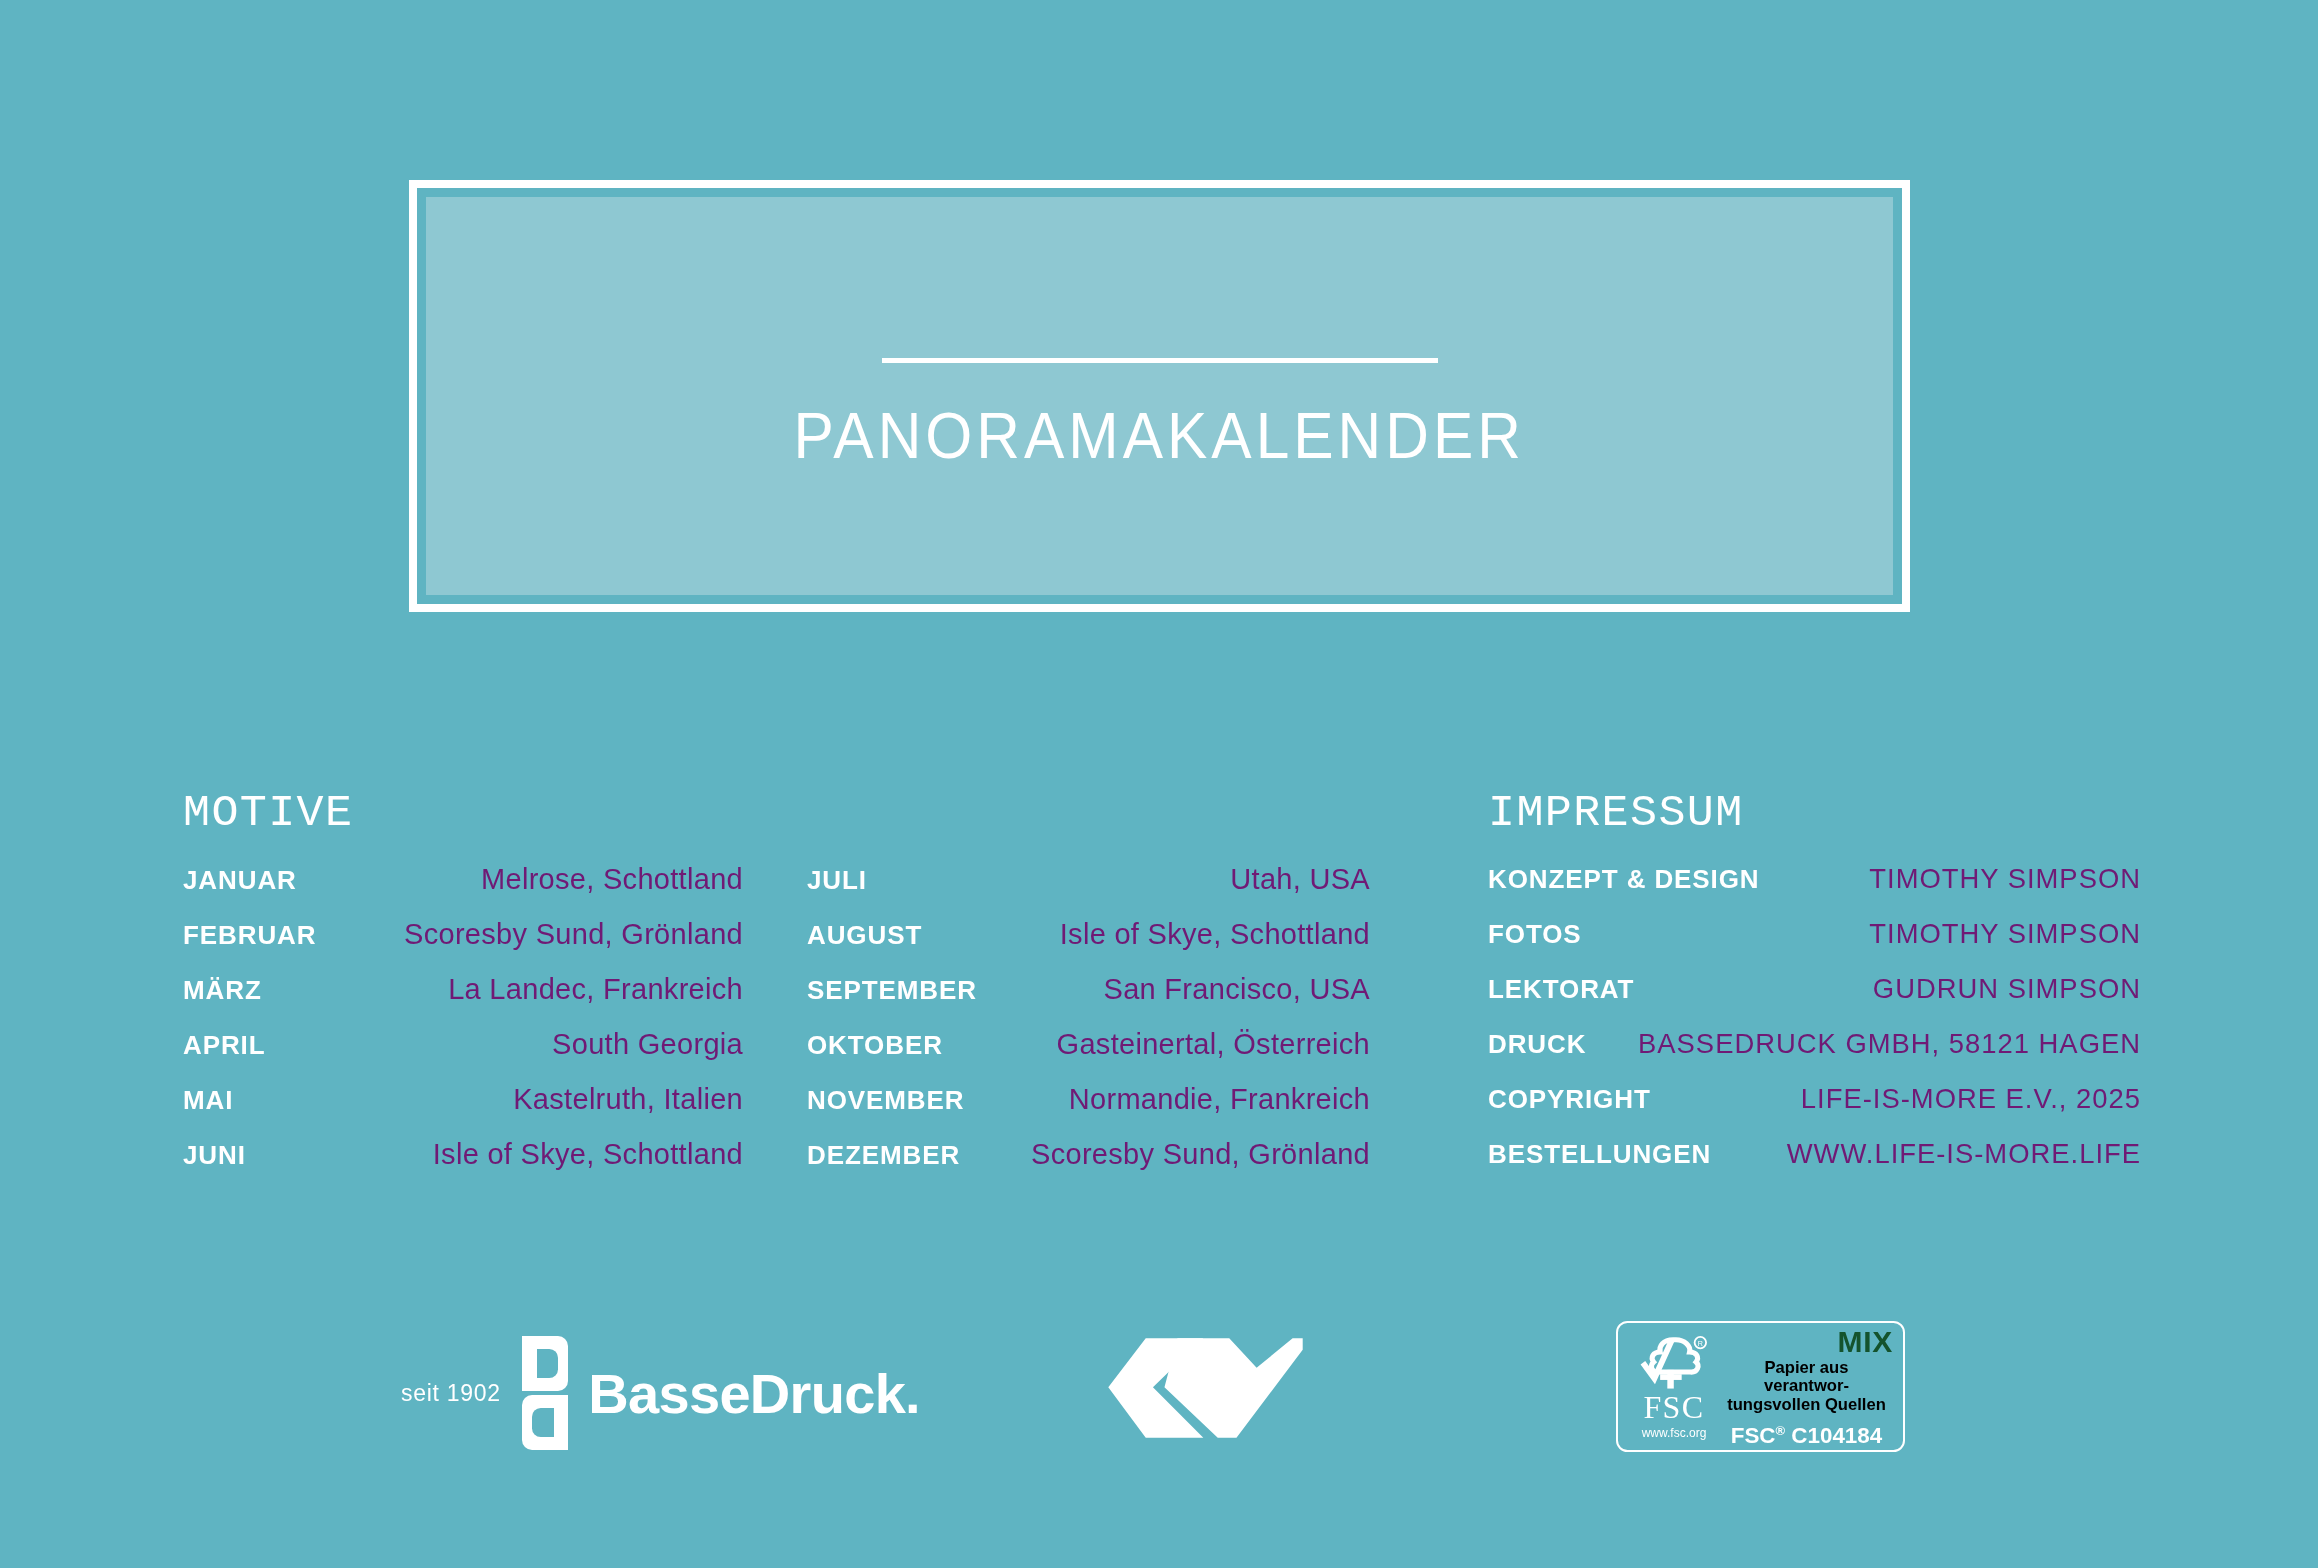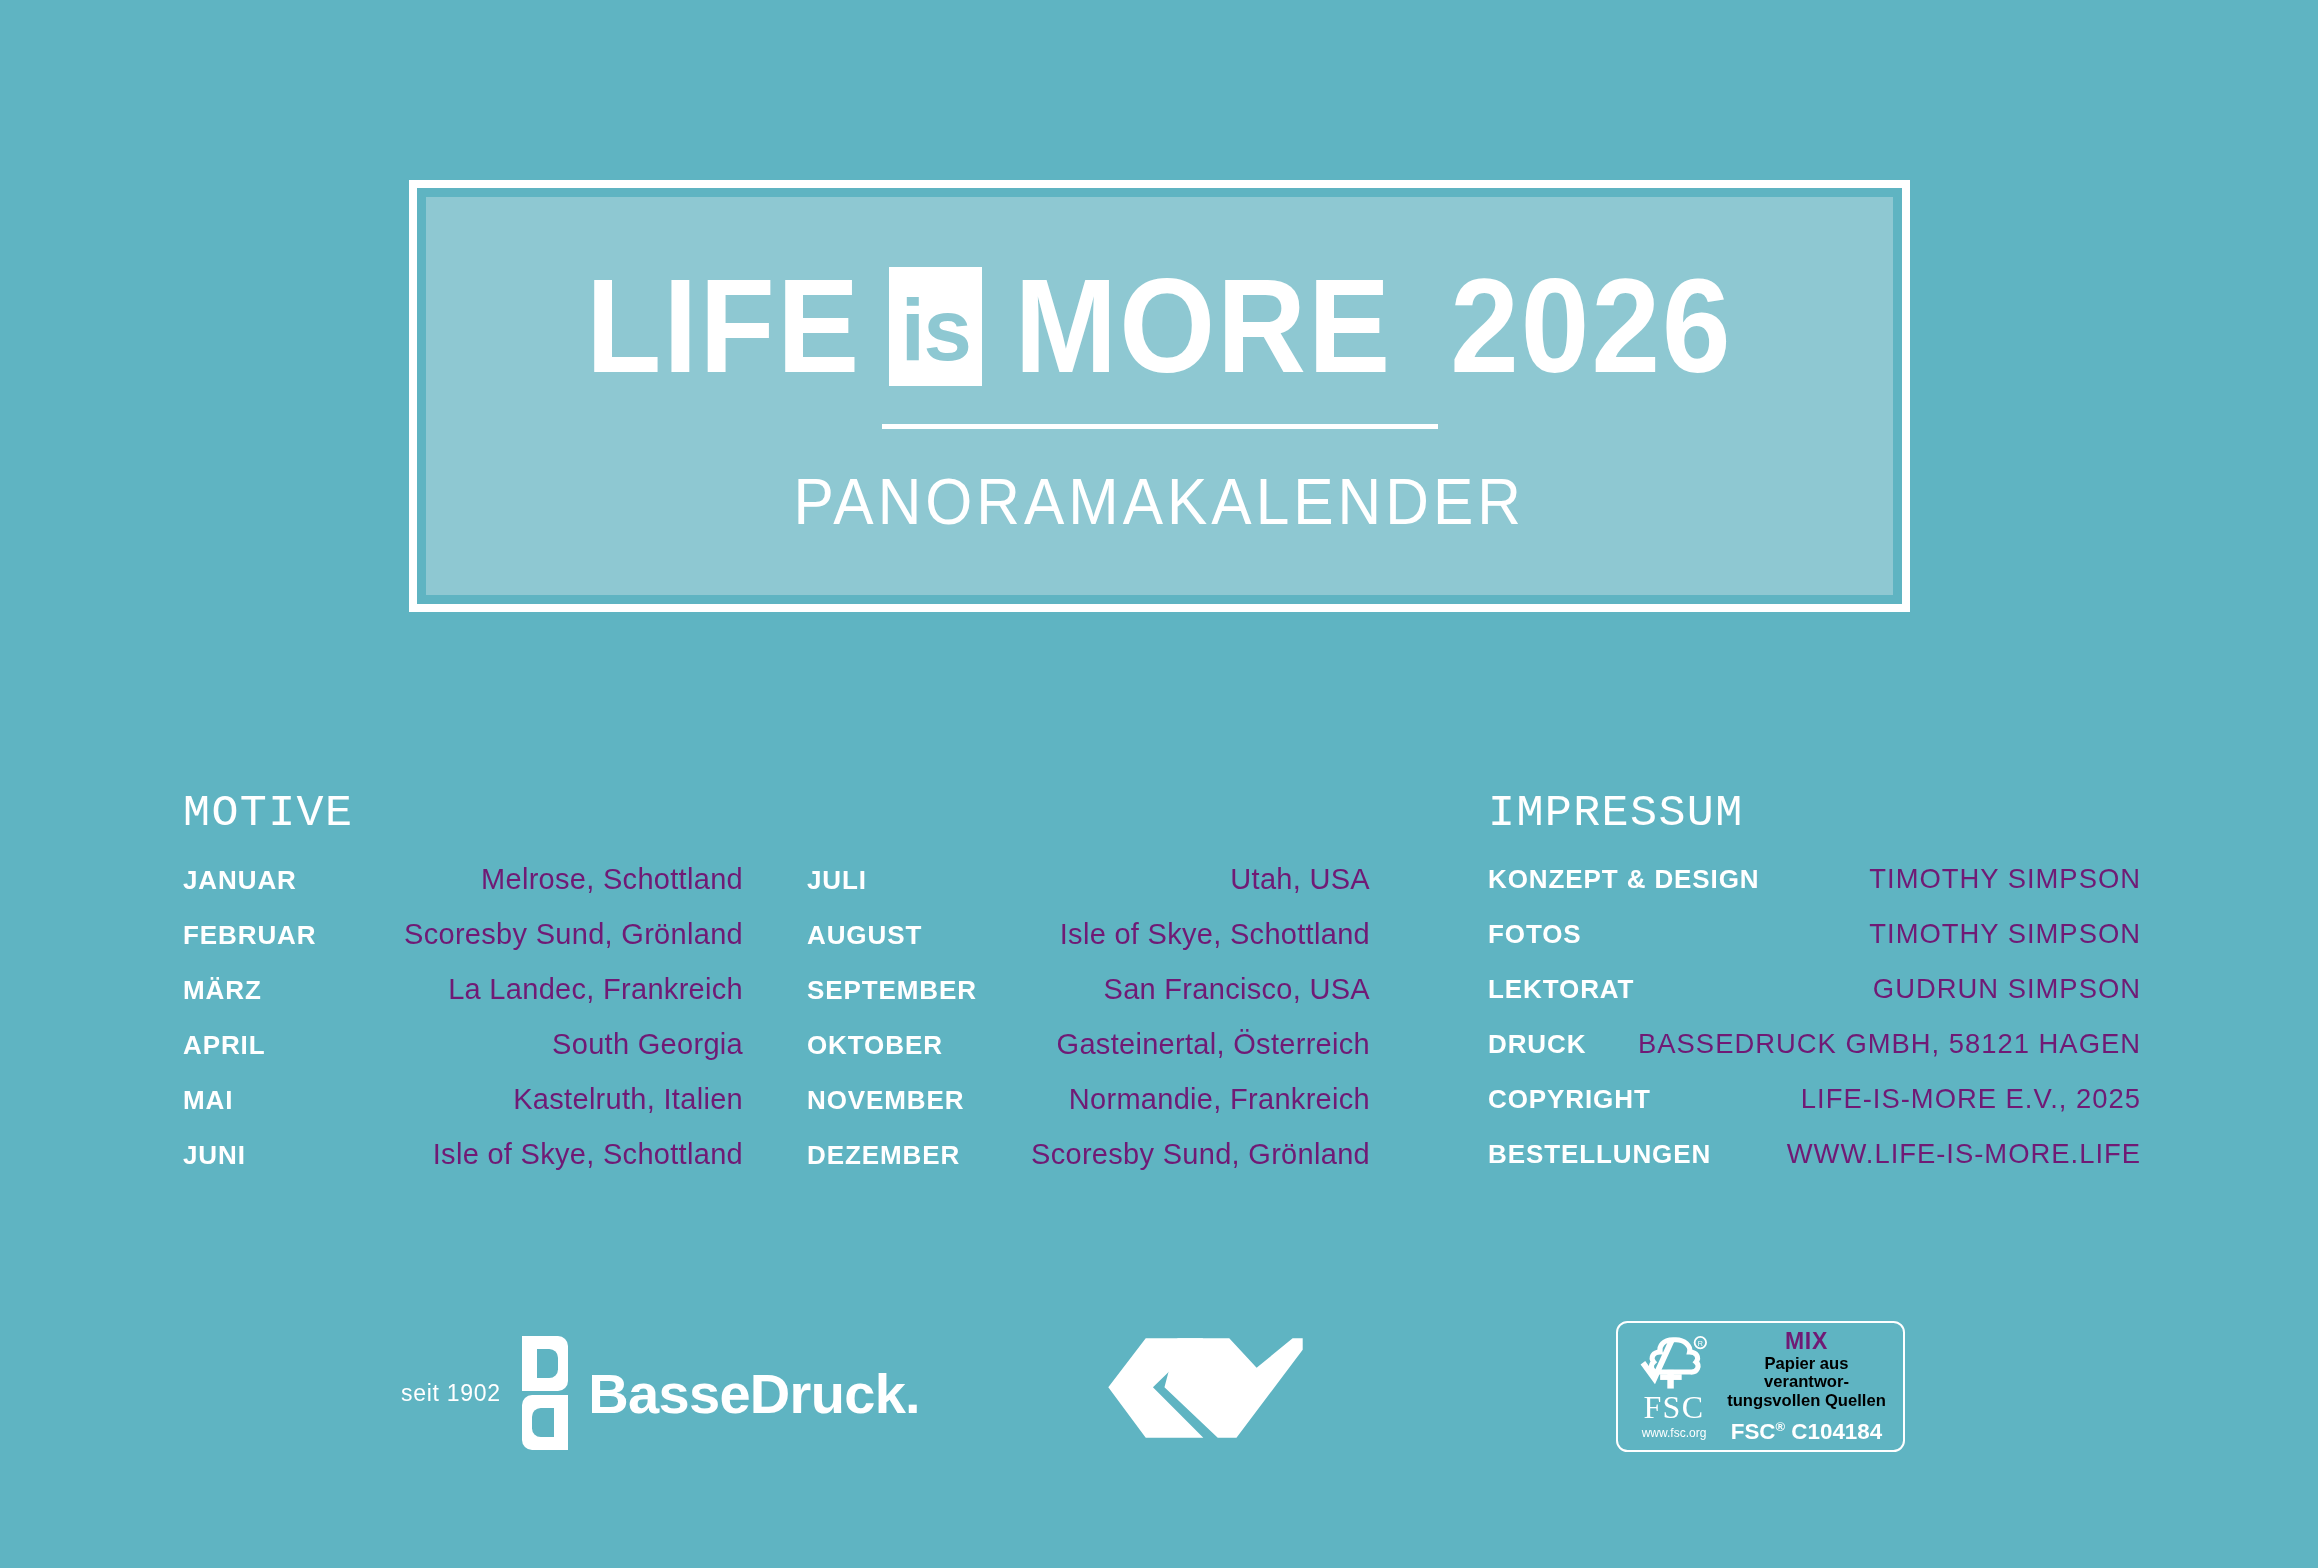--- a/index.html
+++ b/index.html
@@ -215,46 +215,40 @@
   }
   #fsc-url {
     font-family: "Liberation Sans", sans-serif;
     font-size: 12px; color: #ffffff; margin-top: 2.9px;
   }
   #fsc-right {
     flex: 1; text-align: center; line-height: 1.12;
   }
   #fsc-mix {
     font-family: "Liberation Sans", sans-serif;
-    font-weight: 700; font-size: 23px; color: #701a75; letter-spacing: 0.7px;
+    font-weight: 700; font-size: 30px; color: #14532d; letter-spacing: 0.7px; text-align: right;
   }
   .fsc-desc {
     font-family: "Liberation Sans", sans-serif;
     font-weight: 700; font-size: 16.6px; color: #000000;
   }
   #fsc-code {
     font-family: "Liberation Sans", sans-serif;
     font-weight: 700; font-size: 22.4px; color: #ffffff; margin-top: 9px;
   }
   .sup { font-size: 0.58em; vertical-align: super; }
 </style>
 </head>
 <body>
 
 <div id="page">
 
   <div id="title-frame">
     <div id="title-panel">
 
-      <div id="title-main">
-        <span class="title-word">LIFE</span>
-        <span id="title-is-box">is</span>
-        <span class="title-word">MORE</span>
-        <span class="title-word" style="margin-left:29px;">2026</span>
-      </div>
 
       <div id="title-divider"></div>
 
       <div id="title-sub">PANORAMAKALENDER</div>
 
     </div>
   </div>
 
   <div class="section-heading" id="motive-heading">MOTIVE</div>
 

